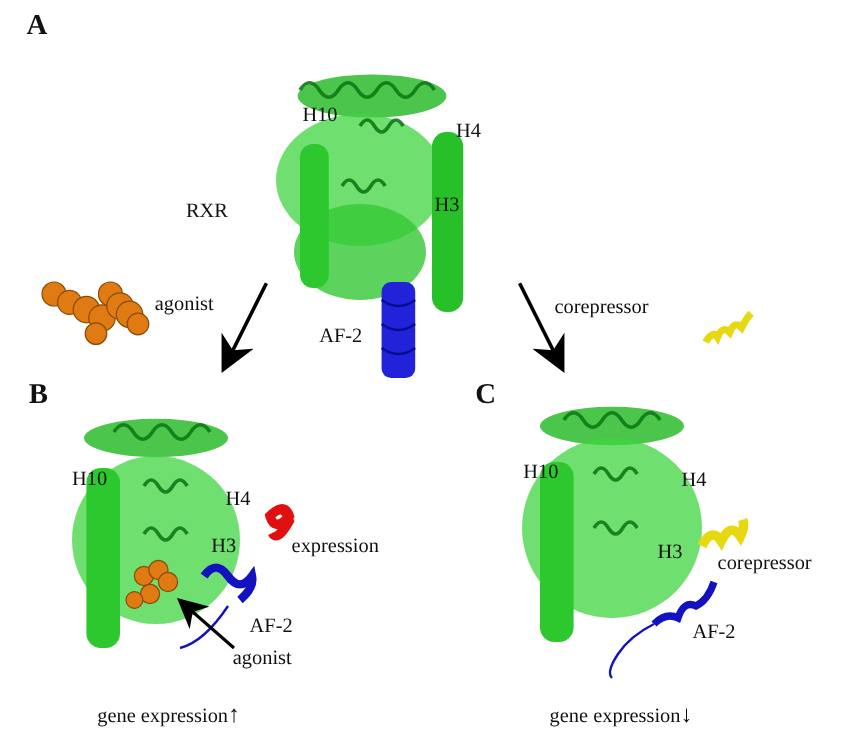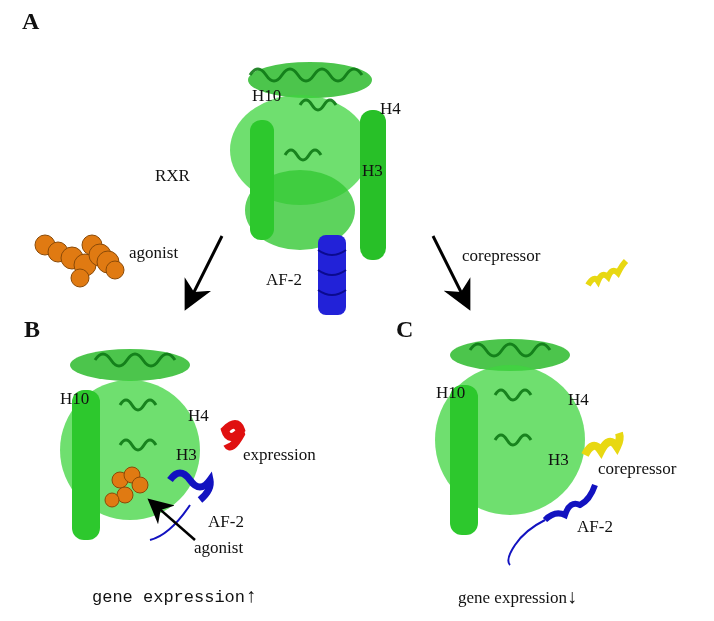--- a/index.html
+++ b/index.html
@@ -104,21 +104,21 @@
 <div class="abs lbl" style="left:266px;top:270px;">AF-2</div>
 <div class="abs lbl" style="left:129px;top:243px;">agonist</div>
 <div class="abs lbl" style="left:462px;top:246px;">corepressor</div>
 
 <div class="abs lbl" style="left:60px;top:389px;">H10</div>
 <div class="abs lbl" style="left:188px;top:406px;">H4</div>
 <div class="abs lbl" style="left:176px;top:445px;">H3</div>
 <div class="abs lbl" style="left:243px;top:445px;">expression</div>
 <div class="abs lbl" style="left:208px;top:512px;">AF-2</div>
 <div class="abs lbl" style="left:194px;top:538px;">agonist</div>
-<div class="abs lbl" style="left:92px;top:585px;font-family:Liberation Mono, monospace;">
+<div class="abs lbl" style="left:81px;top:585px;">
   <span>gene expression</span><span style="font-weight:bold;font-size:20px;">↑</span>
 </div>
 
 <div class="abs lbl" style="left:436px;top:383px;">H10</div>
 <div class="abs lbl" style="left:568px;top:390px;">H4</div>
 <div class="abs lbl" style="left:548px;top:450px;">H3</div>
 <div class="abs lbl" style="left:598px;top:459px;">corepressor</div>
 <div class="abs lbl" style="left:577px;top:517px;">AF-2</div>
 <div class="abs lbl" style="left:458px;top:585px;">
   <span>gene expression</span><span style="font-weight:bold;font-size:20px;">↓</span>

